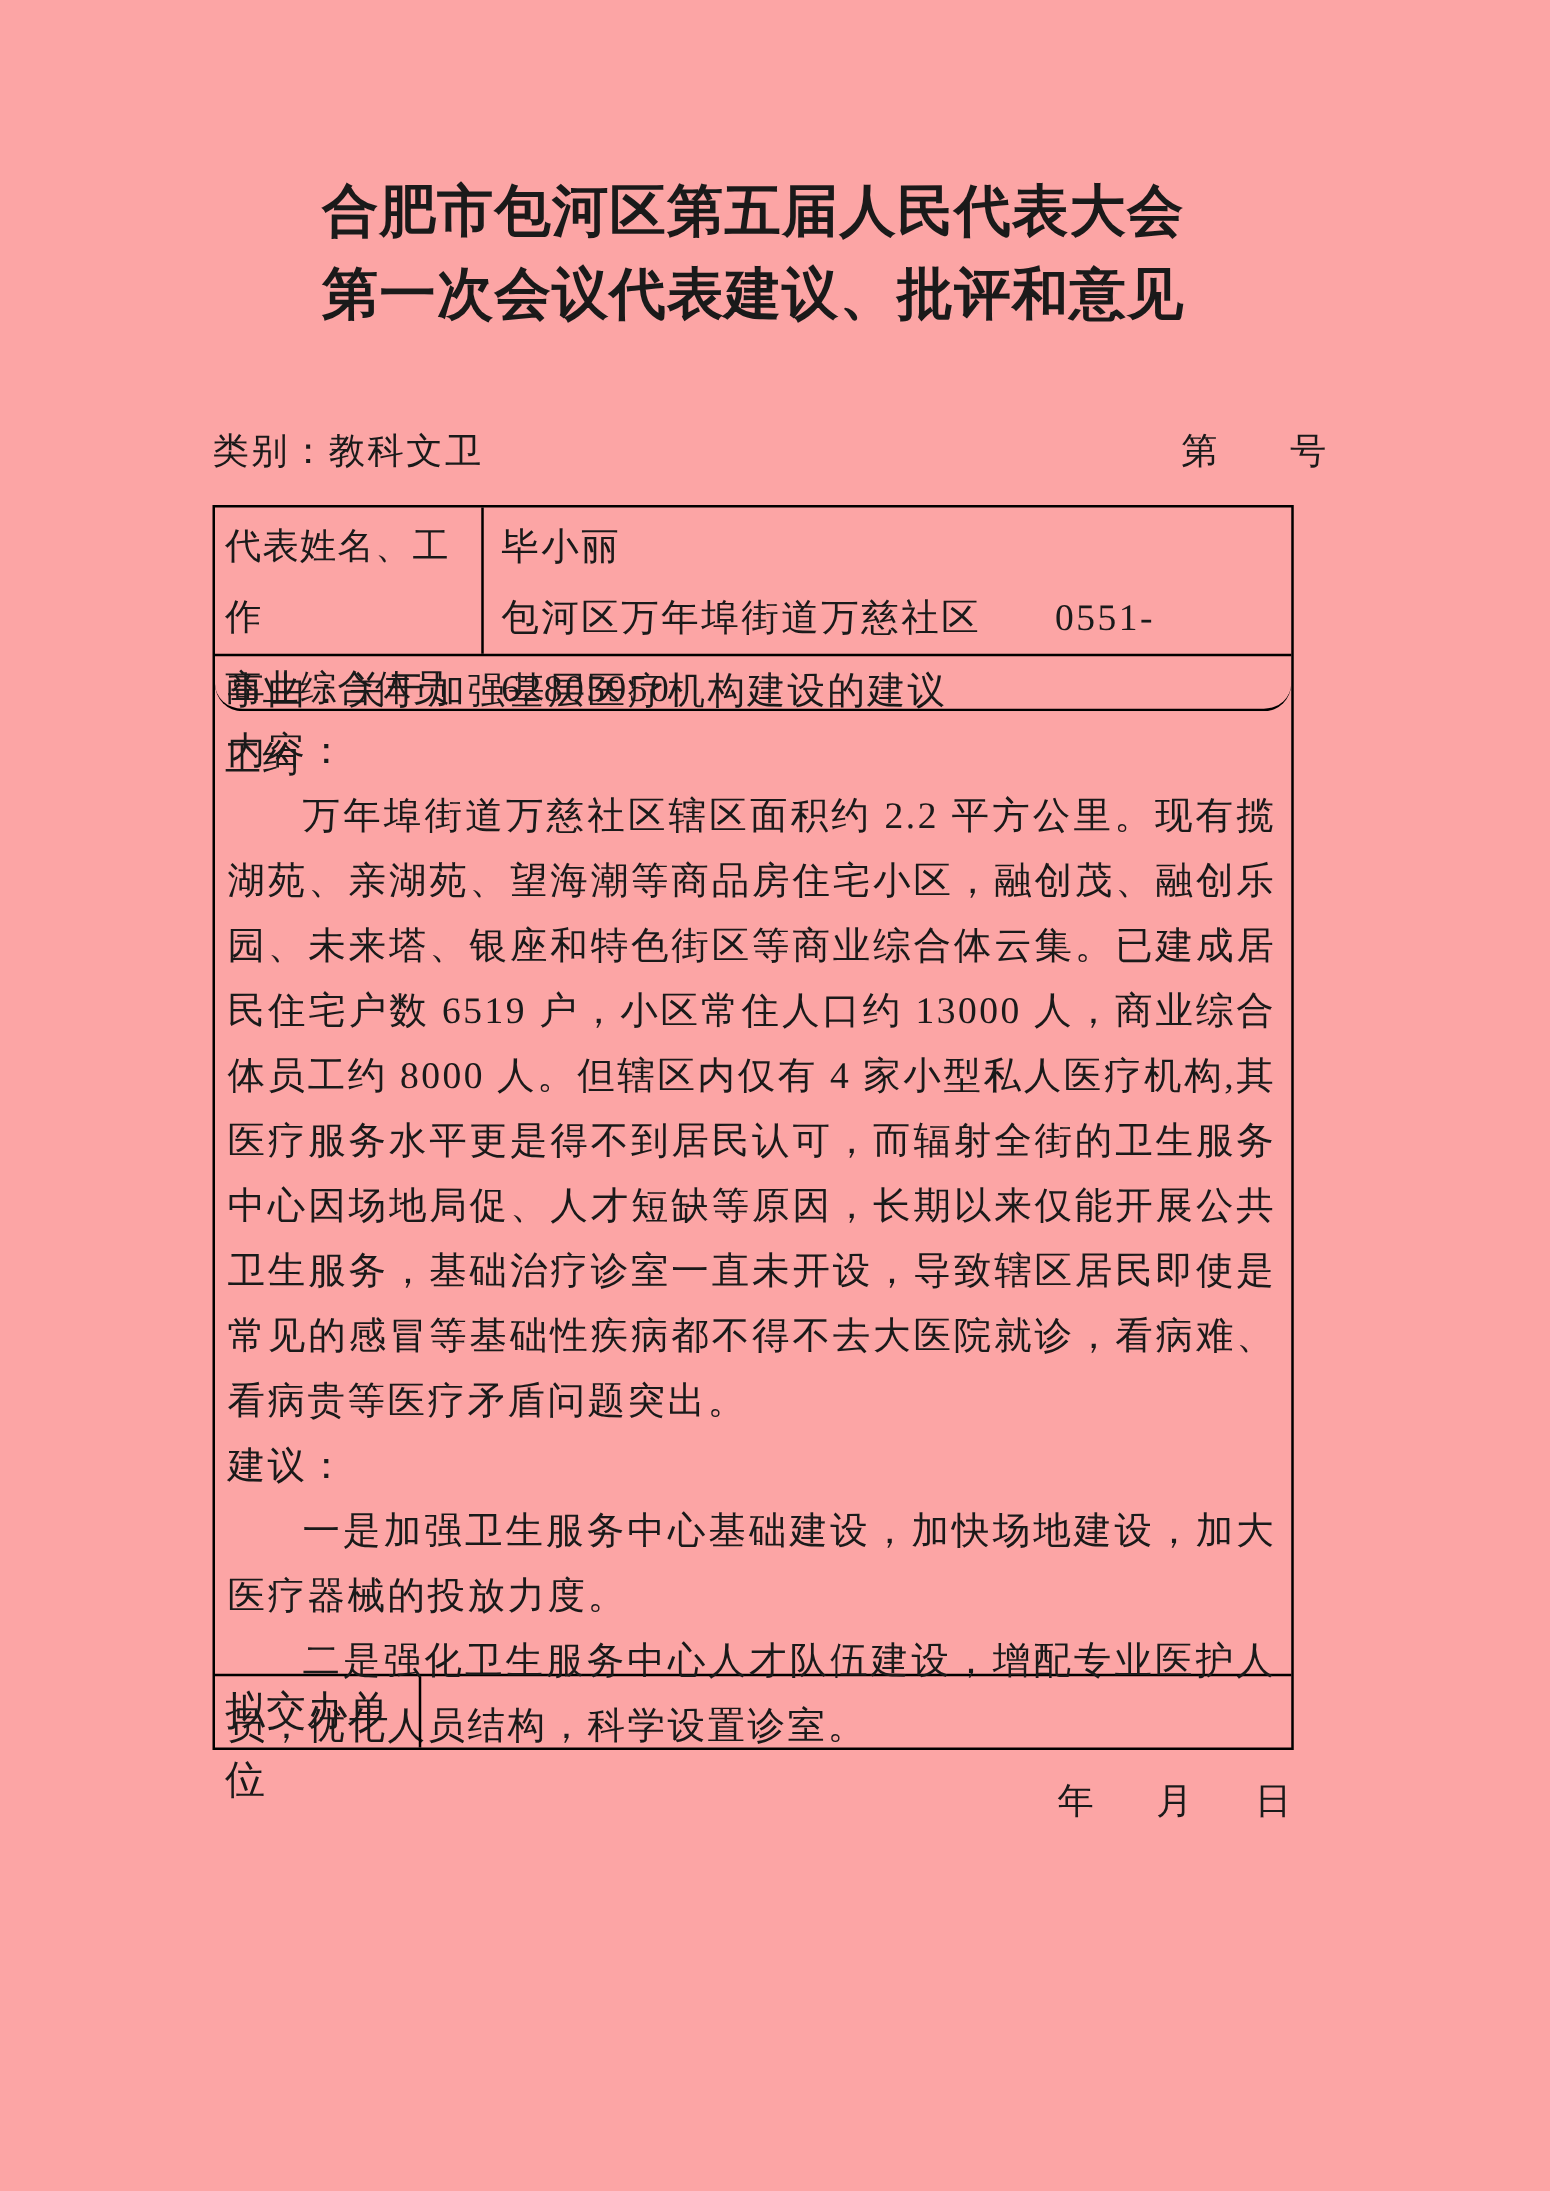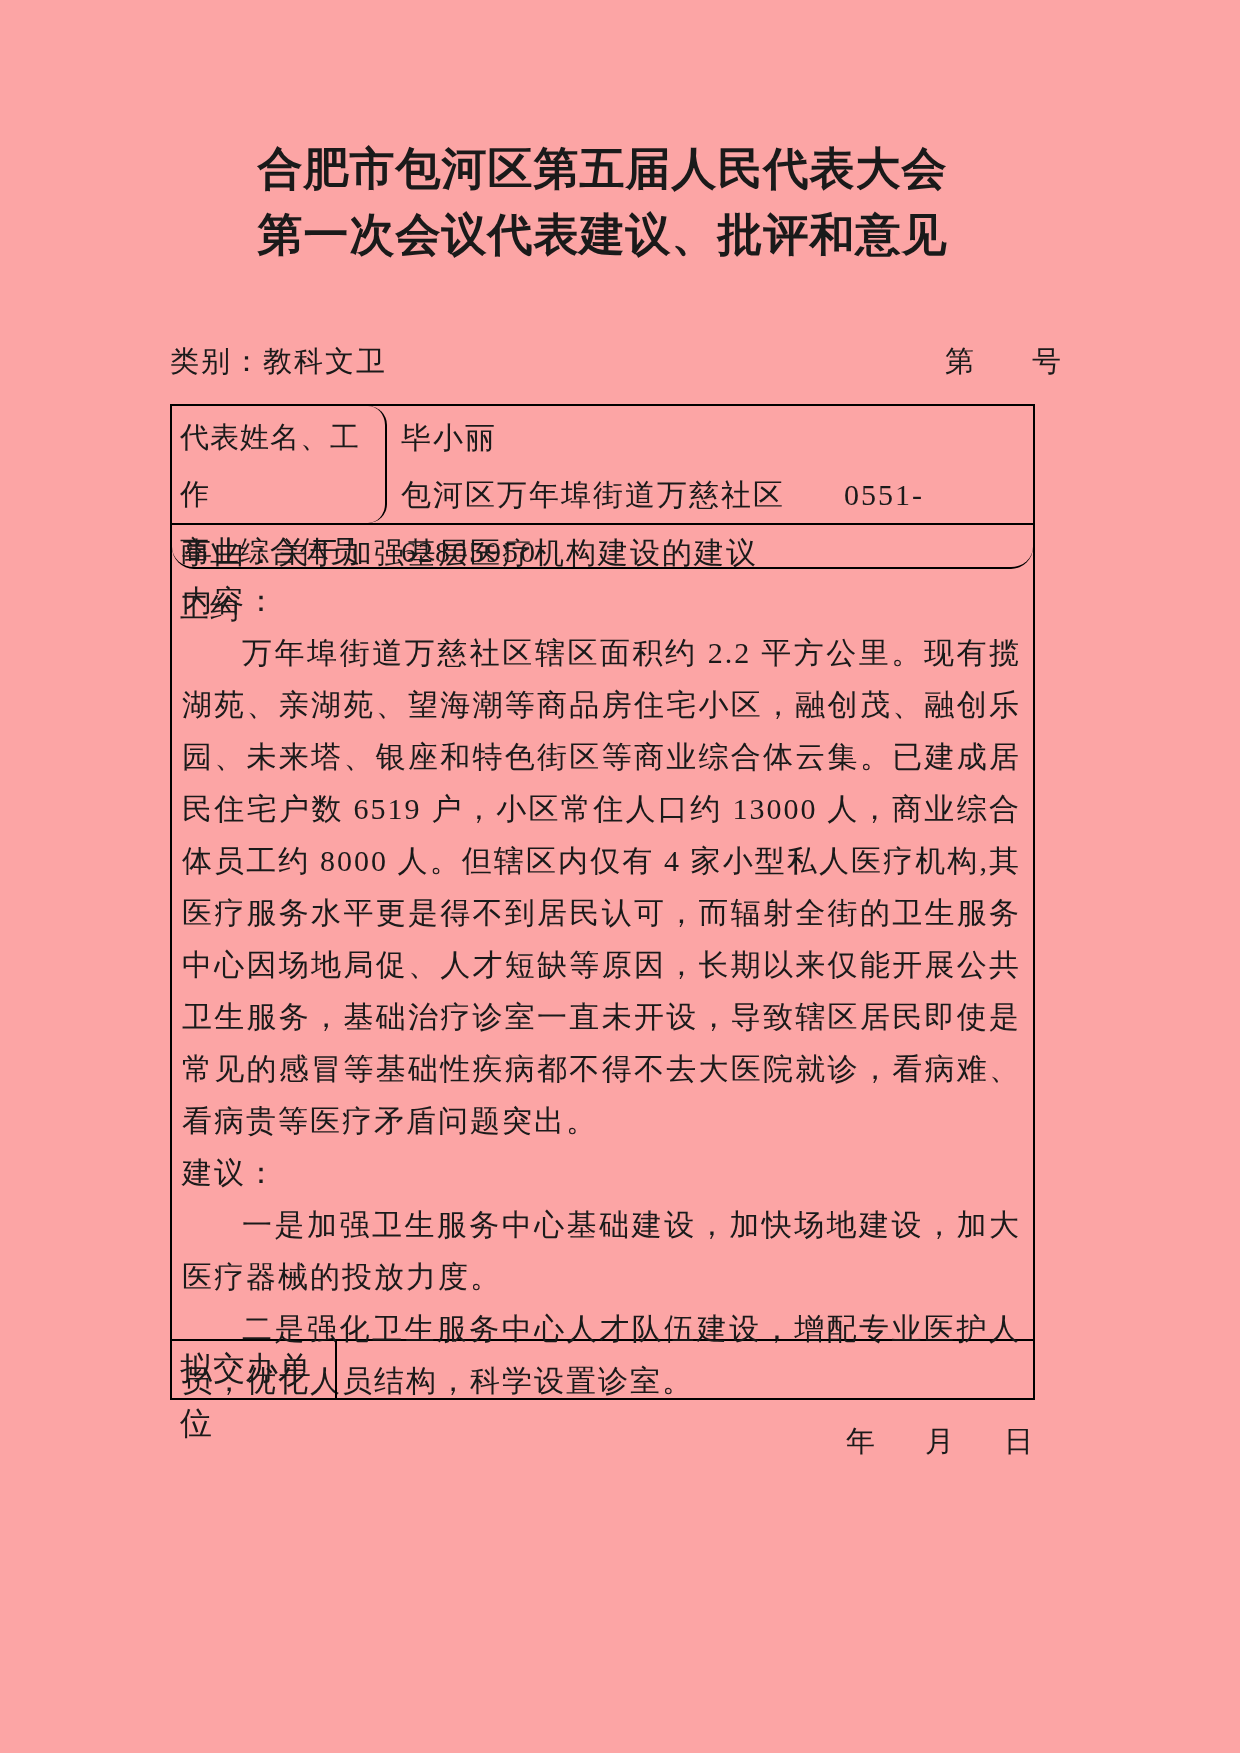--- a/index.html
+++ b/index.html
@@ -38,21 +38,21 @@
   .form{
     margin-top:22px;
     border:2px solid #000;
     box-sizing:border-box;
   }
   .row{box-sizing:border-box;}
 
   .row-rep{display:flex;height:119px;border-bottom:2px solid #000;}
   .rep-label{
     box-sizing:border-box;width:215px;border-right:2px solid #000;
-    padding:3px 0 0 8px;font-size:29px;line-height:57px;letter-spacing:1px;border-radius:19px;
+    padding:3px 0 0 8px;font-size:29px;line-height:57px;letter-spacing:1px;
   }
   .rep-value{
     flex:1;padding:3px 0 0 14px;font-size:30px;line-height:57px;letter-spacing:2px;
   }
   .unit-phone-gap{display:inline-block;width:40px;}
 
   .row-subject{
     height:44px;border-bottom:2px solid #000;
     font-size:30px;line-height:55px;padding-left:10px;letter-spacing:2px;
     white-space:nowrap;overflow:hidden;border-radius:28px;

